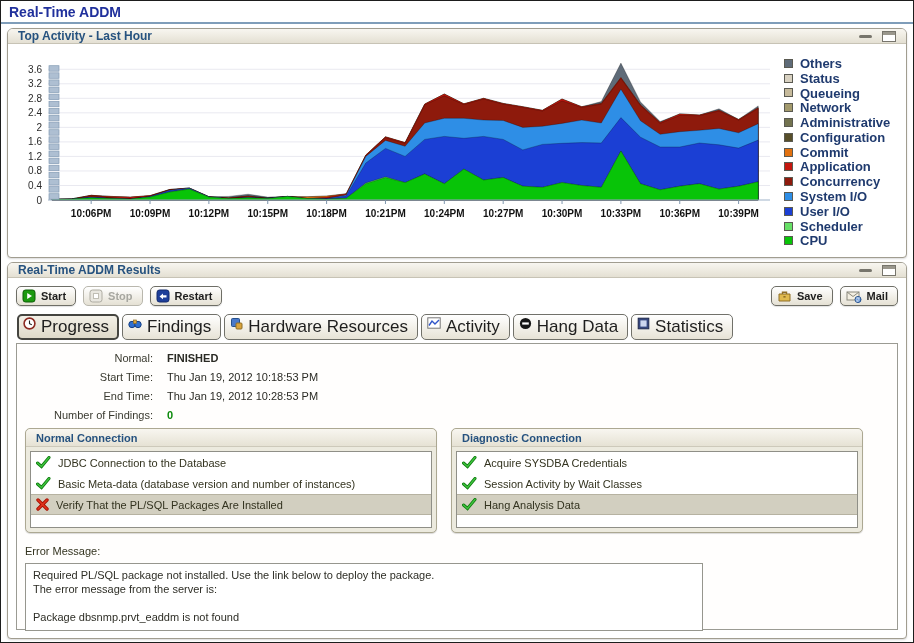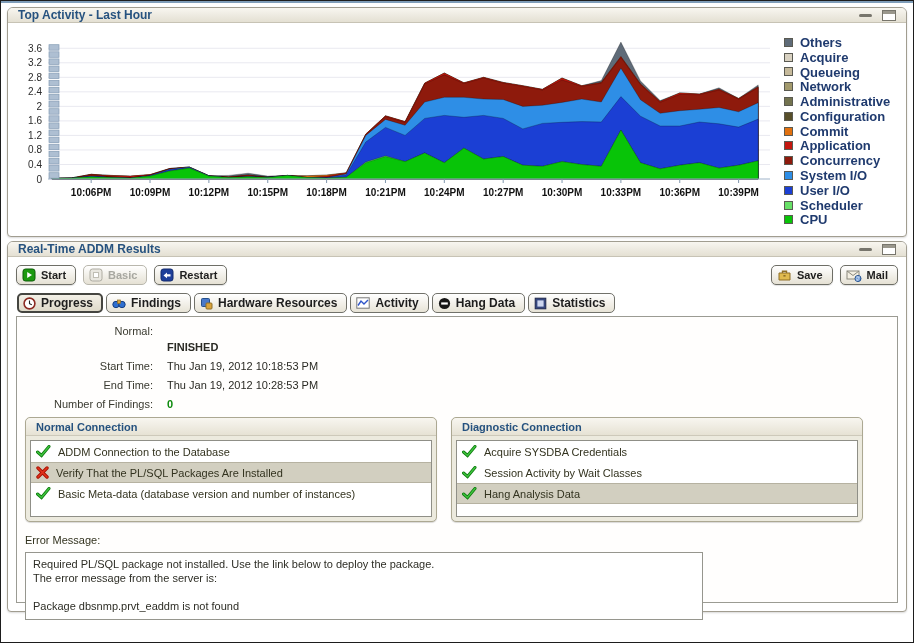--- a/index.html
+++ b/index.html
@@ -28,50 +28,51 @@
 
   
   .results-body { padding:6px 8px 8px 8px; }
   .btn-row { display:flex; gap:7px; padding:2px 0 6px 0; }
   .btn { display:inline-flex; align-items:center; gap:5px; padding:2px 9px 2px 5px; border:1px solid #6e6e66; border-radius:5px;
          background:linear-gradient(#ffffff,#e5e1d4); font-size:11px; font-weight:bold; color:#1e1e1e; cursor:pointer; box-shadow:0 1px 1px rgba(0,0,0,.12); }
   .btn.disabled { color:#a7a7a0; border-color:#b9b7ad; box-shadow:none; }
   .spacer { flex:1; }
 
   .tabs { display:flex; gap:3px; padding:2px 1px 0 1px; }
-  .tab { display:inline-flex; align-items:center; gap:5px; padding:2px 9px 2px 5px; border:1px solid #71716a; border-radius:5px;
-         background:linear-gradient(#ffffff,#e7e3d6); font-size:12px; font-weight:bold; color:#1e1e1e; cursor:pointer; }
+  .tab { display:inline-flex; align-items:flex-start; gap:5px; padding:2px 9px 2px 5px; border:1px solid #71716a; border-radius:5px;
+         background:linear-gradient(#ffffff,#e7e3d6); font-size:17px; font-weight:normal; color:#1e1e1e; cursor:pointer; }
   .tab.selected { border:2px solid #454540; padding:1px 8px 1px 4px; background:linear-gradient(#f3f0e7,#ded9c9); }
 
   .content-box { margin-top:3px; border:1px solid #9b9b93; background:#fffefd; padding:8px 8px 6px 8px; height:287px; }
 
   .status-row { display:flex; margin-bottom:7px; font-size:11px; color:#2e2e28; }
   .status-label { width:128px; text-align:right; margin-right:14px; color:#3a3a30; }
   .status-value { color:#2a2a24; }
-  .status-value.bold { font-weight:bold;margin-top:16px; }
+  .status-value.bold { font-weight:bold; }
   .status-value.green { color:#0c8a0c; font-weight:bold; }
 
   .conn-row { display:flex; gap:14px; width:838px; margin-top:4px; }
   .conn-panel { flex:1; border:1px solid #aca892; border-radius:5px; background:#eceade; box-shadow:0 1px 1px rgba(0,0,0,.15); }
   .conn-header { padding:3px 10px 2px 10px; font-size:11px; font-weight:bold; color:#26527f;
                  background:linear-gradient(#f8f6f0,#e6e2d4); border-bottom:1px solid #cdc9ba; border-radius:5px 5px 0 0; }
   .conn-list { margin:4px; border:1px solid #8f8f87; background:#fff; }
   .conn-item { display:flex; align-items:center; gap:7px; height:21px; padding:0 5px; font-size:11px; color:#33331f; }
   .conn-item.highlighted { background:#d2cfc0; border-top:1px solid #b6b2a1; border-bottom:1px solid #b6b2a1; }
   .conn-spacer { height:12px; }
 
   .err-label { margin-top:12px; font-size:11px; color:#33331f; }
   .err-box { margin-top:6px; width:678px; min-height:68px; border:1px solid #96968e; background:#fff; padding:4px 7px; font-size:11px; color:#2e2e26; }
   .err-line { min-height:14px; line-height:14px; }
 </style>
 </head>
 <body>
 
 <div class="screen">
 
+  <div class="page-title">Real-Time ADDM</div>
   <div class="title-rule"></div>
 
   <div class="panel">
     <div class="panel-header">
       <span class="panel-title">Top Activity - Last Hour</span>
       <span class="win-icons">
         <span class="min-ic"></span>
         <span class="res-ic"></span>
       </span>
     </div>
@@ -149,21 +150,21 @@
           <line x1="726.6086956521739" y1="150" x2="726.6086956521739" y2="154" stroke="#7f96ad"></line>
           <text x="726.6086956521739" y="167" text-anchor="middle" font-size="10" font-weight="bold" fill="#111">10:39PM</text>
         </svg>
       <div class="legend" id="chart-legend">
           <div class="legend-row">
             <span class="legend-swatch" style="background: rgb(95, 107, 120);"></span>
             <span class="legend-label">Others</span>
           </div>
           <div class="legend-row">
             <span class="legend-swatch" style="background: rgb(216, 209, 193);"></span>
-            <span class="legend-label">Acquire</span>
+            <span class="legend-label">Status</span>
           </div>
           <div class="legend-row">
             <span class="legend-swatch" style="background: rgb(198, 186, 155);"></span>
             <span class="legend-label">Queueing</span>
           </div>
           <div class="legend-row">
             <span class="legend-swatch" style="background: rgb(163, 154, 109);"></span>
             <span class="legend-label">Network</span>
           </div>
           <div class="legend-row">
@@ -222,21 +223,21 @@
               <rect x="1" y="1" width="12" height="12" rx="2.5" fill="#1c9a10" stroke="#0d5c07"></rect>
               <path d="M5.2 4 L10 7 L5.2 10 Z" fill="#fff"></path>
             </svg>
           <span>Start</span>
         </button>
         <button class="btn disabled">
           <svg width="14" height="14" viewBox="0 0 14 14">
               <rect x="1" y="1" width="12" height="12" rx="2.5" fill="#e9e7e0" stroke="#aeaca2"></rect>
               <rect x="4.5" y="4.5" width="5" height="5" fill="#fff" stroke="#c0beb4"></rect>
             </svg>
-          <span>Basic</span>
+          <span>Stop</span>
         </button>
         <button class="btn">
           <svg width="14" height="14" viewBox="0 0 14 14">
               <rect x="1" y="1" width="12" height="12" rx="2.5" fill="#1e3f9a" stroke="#122a6d"></rect>
               <path d="M3.5 7.4 L7 4.6 V6.3 H10.5 V8.5 H7 V10.2 Z" fill="#fff"></path>
             </svg>
           <span>Restart</span>
         </button>
         <span class="spacer"></span>
         <button class="btn">
@@ -340,39 +341,39 @@
           <div class="conn-panel">
             <div class="conn-header">Normal Connection</div>
             <div class="conn-list" id="normal-connection-list">
                 <div class="conn-item">
                   <span style="display: inline-flex;">
                     <svg width="15" height="13" viewBox="0 0 15 13">
                       <path d="M1.5 7 L5.5 10.5 L13 1.5" fill="none" stroke="#0d7a0d" stroke-width="3" stroke-linecap="round"></path>
                       <path d="M1.5 7 L5.5 10.5 L13 1.5" fill="none" stroke="#3fc43f" stroke-width="1.4" stroke-linecap="round"></path>
                     </svg>
                   </span>
-                  <span>ADDM Connection to the Database</span>
+                  <span>JDBC Connection to the Database</span>
+                </div>
+                <div class="conn-item">
+                  <span style="display: inline-flex;">
+                    <svg width="15" height="13" viewBox="0 0 15 13">
+                      <path d="M1.5 7 L5.5 10.5 L13 1.5" fill="none" stroke="#0d7a0d" stroke-width="3" stroke-linecap="round"></path>
+                      <path d="M1.5 7 L5.5 10.5 L13 1.5" fill="none" stroke="#3fc43f" stroke-width="1.4" stroke-linecap="round"></path>
+                    </svg>
+                  </span>
+                  <span>Basic Meta-data (database version and number of instances)</span>
                 </div>
                 <div class="conn-item highlighted">
                   <span style="display: inline-flex;">
                     <svg width="13" height="13" viewBox="0 0 13 13">
                       <path d="M2 2 L11 11 M11 2 L2 11" stroke="#a81000" stroke-width="3.4" stroke-linecap="round"></path>
                       <path d="M2 2 L11 11 M11 2 L2 11" stroke="#e2331d" stroke-width="1.6" stroke-linecap="round"></path>
                     </svg>
                   </span>
                   <span>Verify That the PL/SQL Packages Are Installed</span>
-                </div>
-                <div class="conn-item">
-                  <span style="display: inline-flex;">
-                    <svg width="15" height="13" viewBox="0 0 15 13">
-                      <path d="M1.5 7 L5.5 10.5 L13 1.5" fill="none" stroke="#0d7a0d" stroke-width="3" stroke-linecap="round"></path>
-                      <path d="M1.5 7 L5.5 10.5 L13 1.5" fill="none" stroke="#3fc43f" stroke-width="1.4" stroke-linecap="round"></path>
-                    </svg>
-                  </span>
-                  <span>Basic Meta-data (database version and number of instances)</span>
                 </div>
                 <div class="conn-spacer"></div>
               </div>
           </div>
           <div class="conn-panel">
             <div class="conn-header">Diagnostic Connection</div>
             <div class="conn-list" id="diagnostic-connection-list">
                 <div class="conn-item">
                   <span style="display: inline-flex;">
                     <svg width="15" height="13" viewBox="0 0 15 13">

